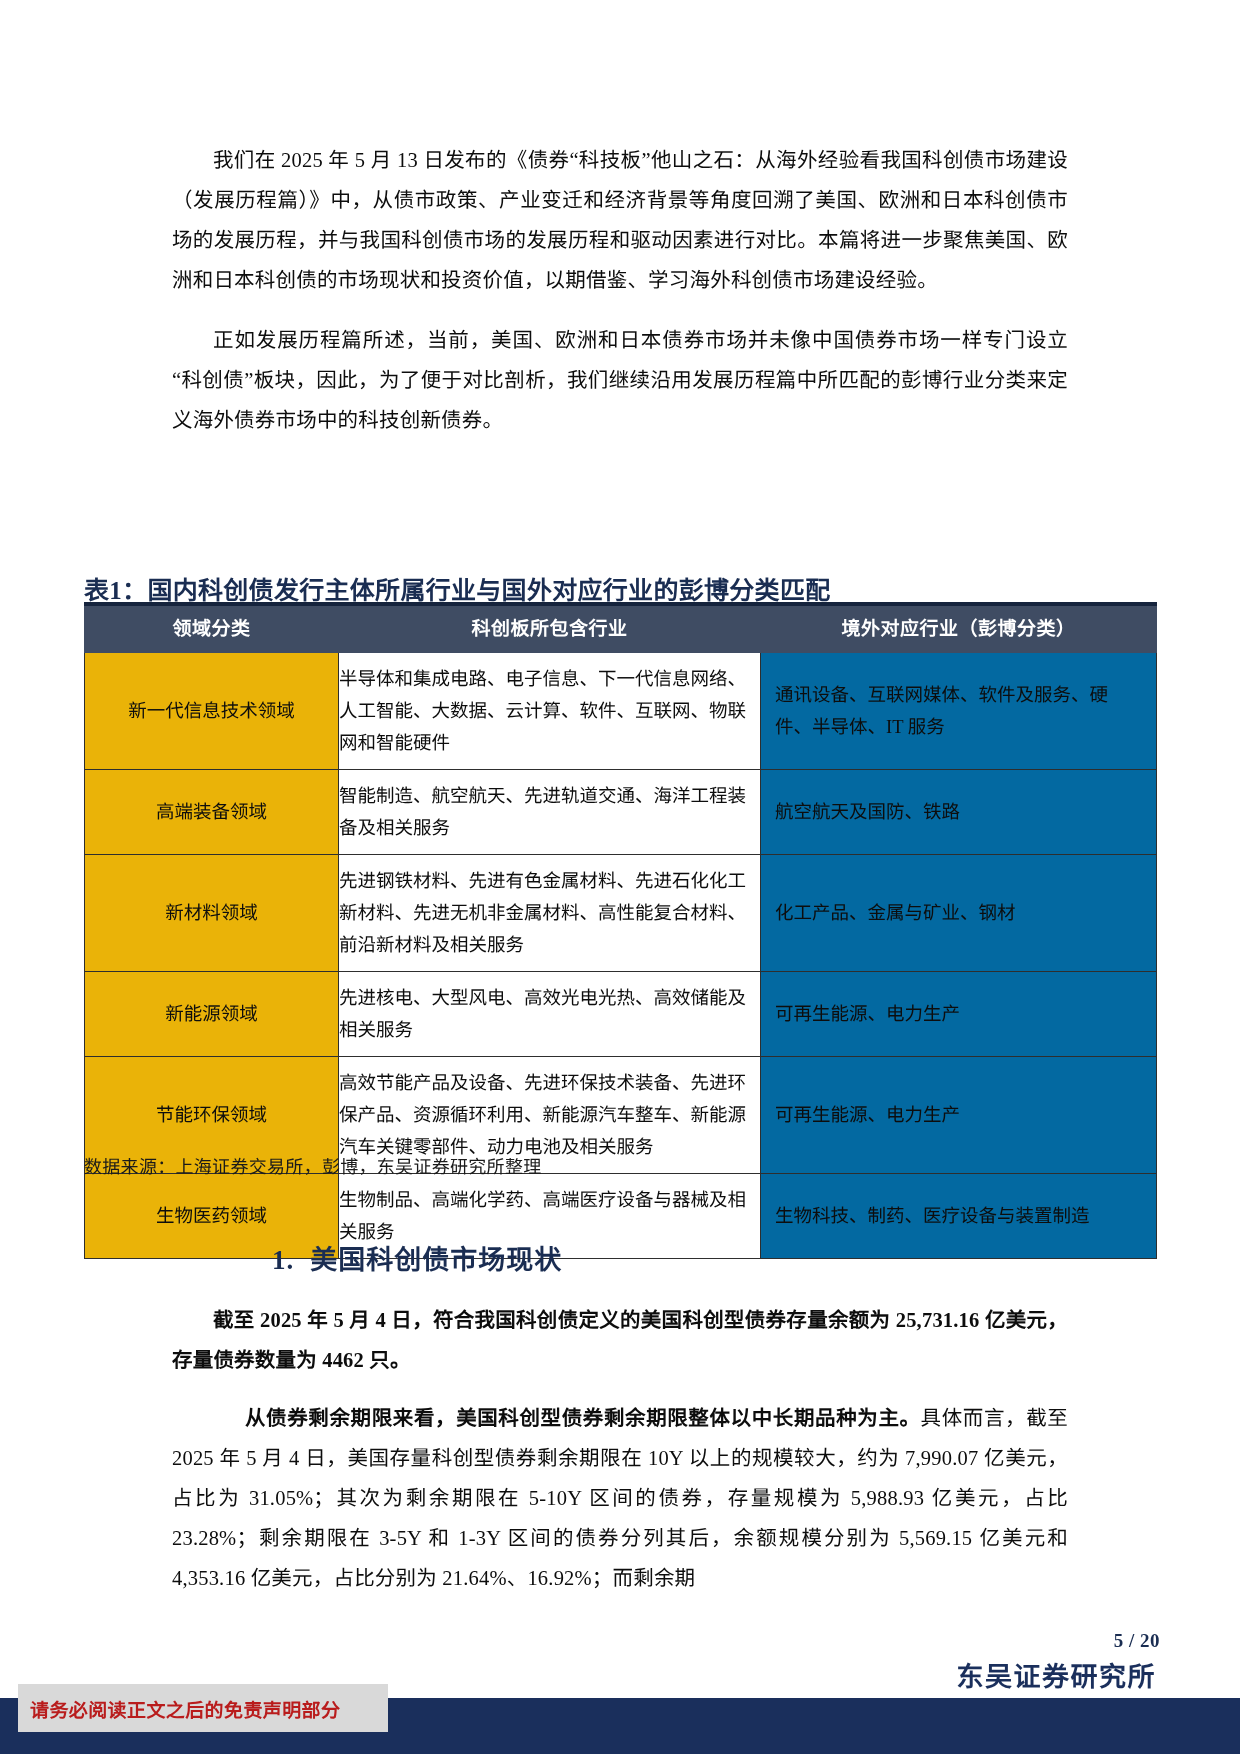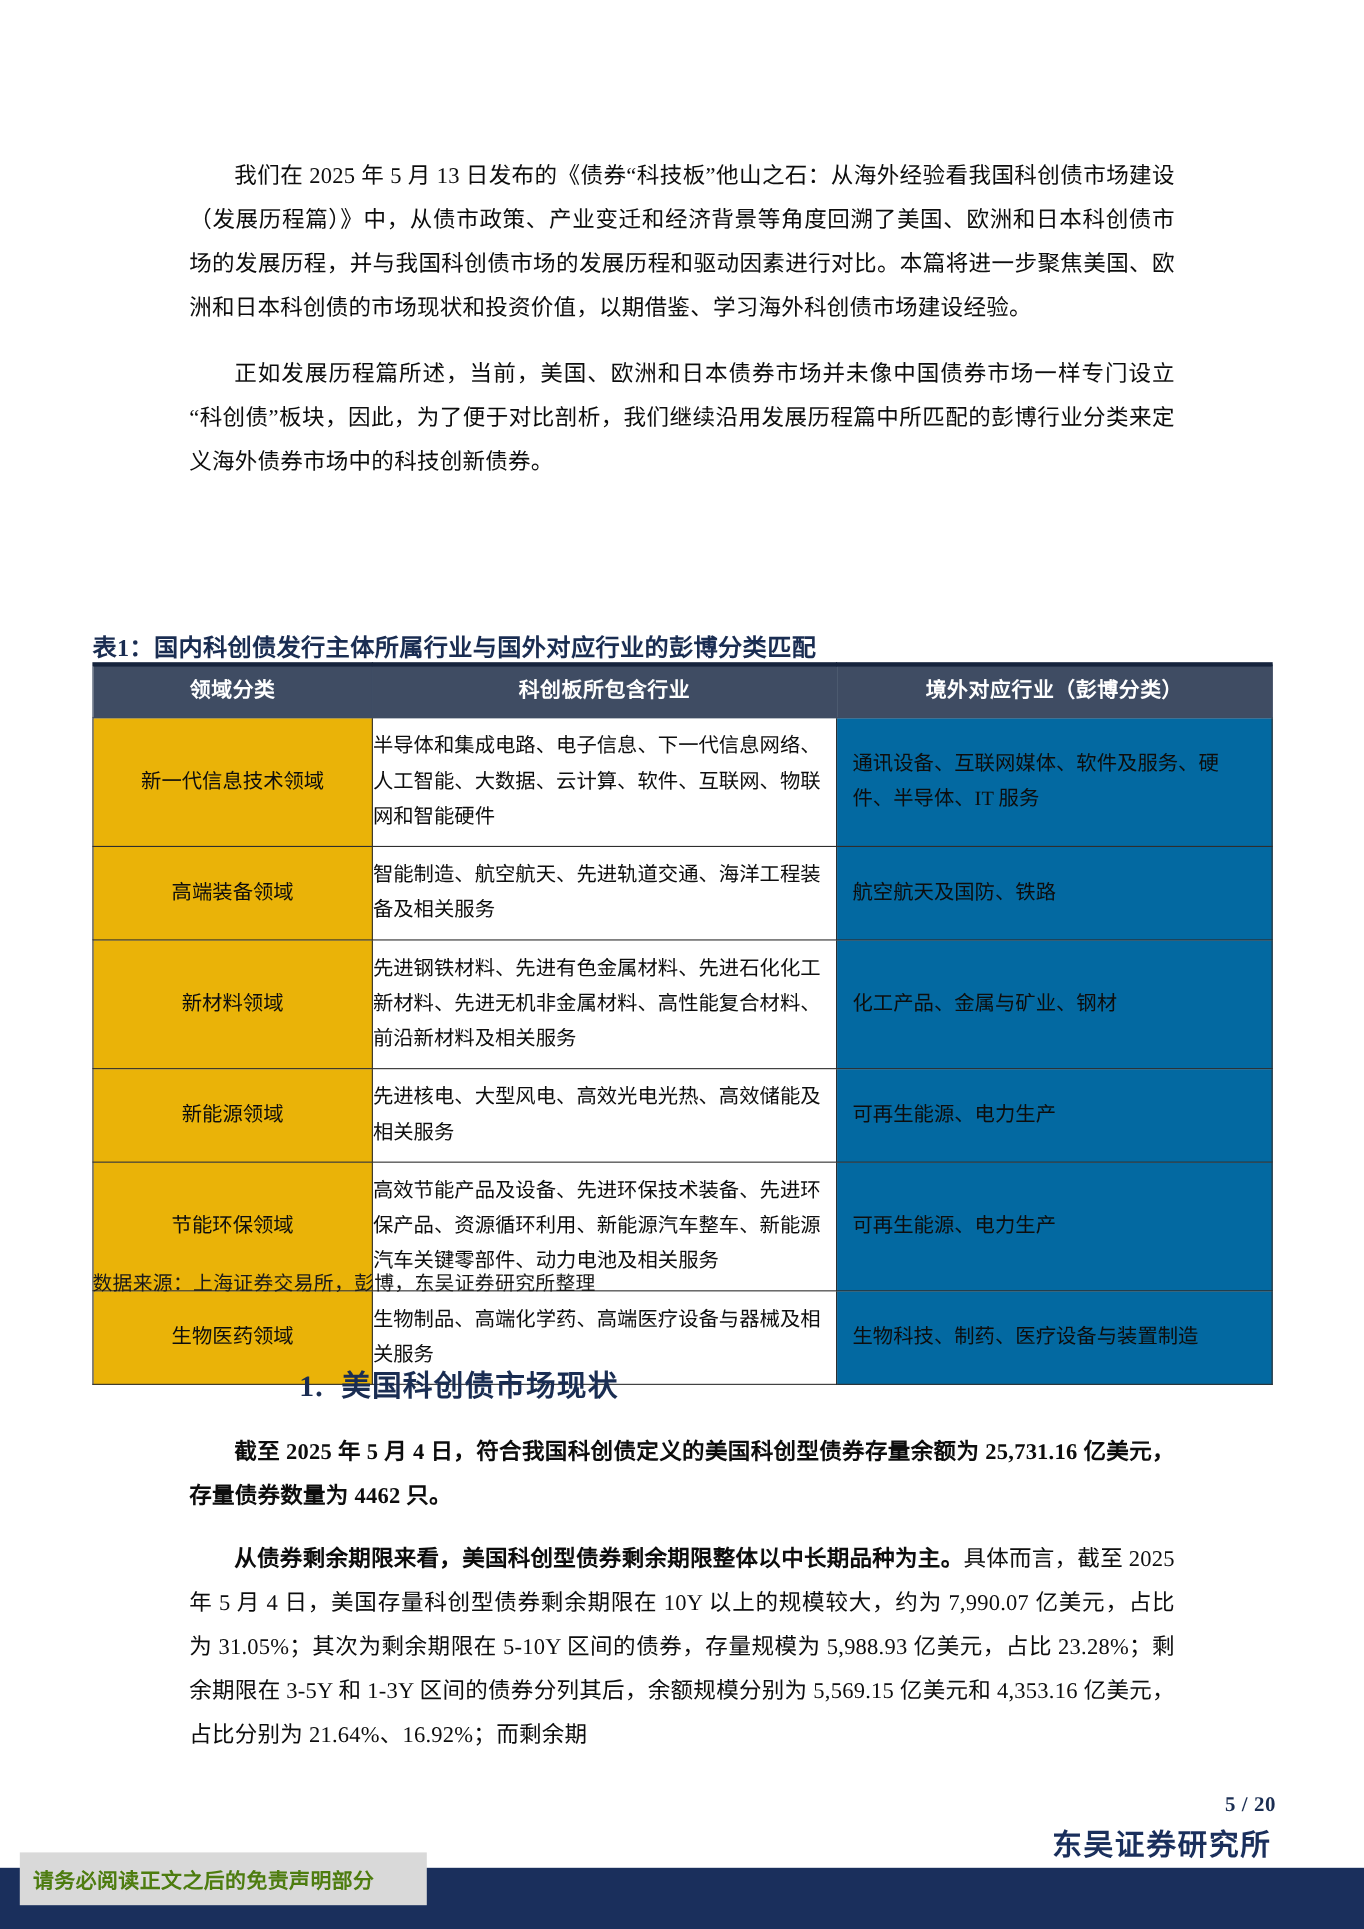--- a/index.html
+++ b/index.html
@@ -96,21 +96,21 @@
     font-family: "Liberation Serif", "DejaVu Serif", serif;
     letter-spacing: 0.2px;
   }
   .spacer-sm { height: 14px; }
 
   
   .table-caption {
     position: absolute;
     left: 84px;
     top: 570px;
-    font-size: 22px;
+    font-size: 25px;
     font-weight: bold;
     color: #1a2d52;
     letter-spacing: 0.3px;
   }
 
   
   .data-table-wrap {
     position: absolute;
     left: 84px;
     top: 602px;
@@ -184,21 +184,21 @@
   .section-heading .num { margin-right: 16px; }
 
   
   .content-lower {
     position: absolute;
     left: 172px;
     top: 1300px;
     width: 896px;
   }
   .content-lower p.para { margin-bottom: 4px; }
-  .bold-lead { font-weight: bold; }
+  .bold-lead { font-weight: bold; margin-left: 32px; }
 
   
   .page-number {
     position: absolute;
     right: 80px;
     top: 1630px;
     font-size: 19px;
     font-weight: bold;
     color: #1a2d52;
     letter-spacing: 0.5px;
@@ -215,21 +215,21 @@
     position: absolute;
     left: 18px;
     bottom: 22px;
     width: 370px;
     height: 48px;
     background: #d9d9d9;
     display: flex;
     align-items: center;
   }
   .footer-disclaimer span {
-    color: #4d7c0f;
+    color: #b91c1c;
     font-weight: bold;
     font-size: 19px;
     padding-left: 12px;
     letter-spacing: 0.4px;
     font-family: Liberation Serif, serif;
   }
   .footer-firm {
     position: absolute;
     right: 84px;
     bottom: 60px;

